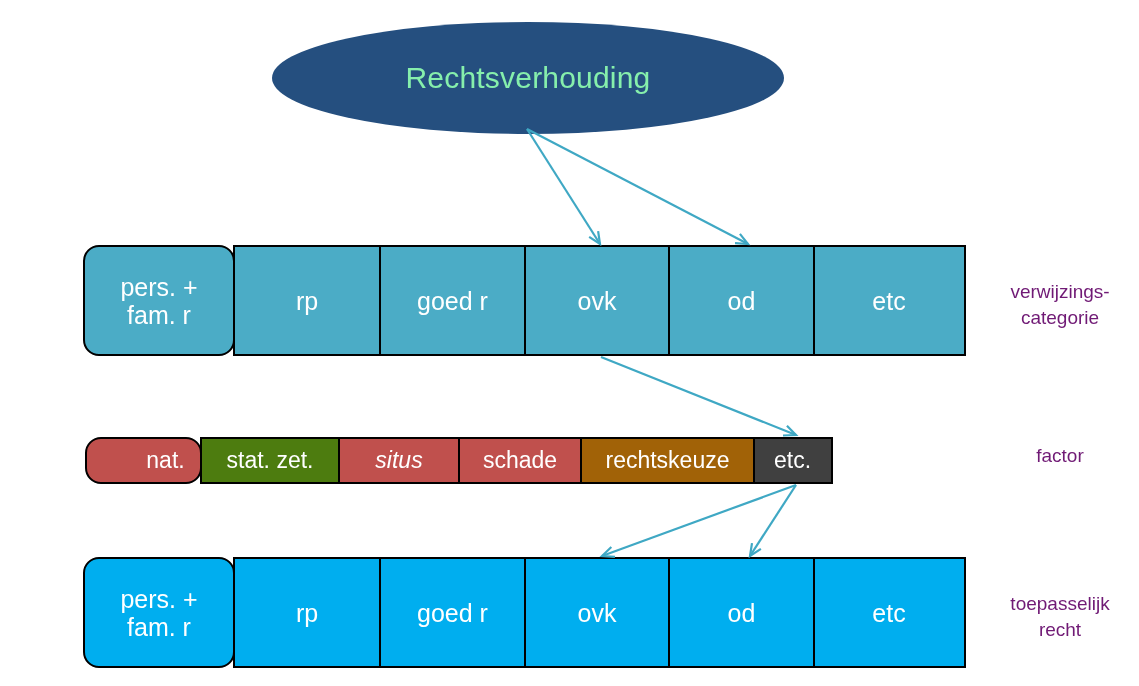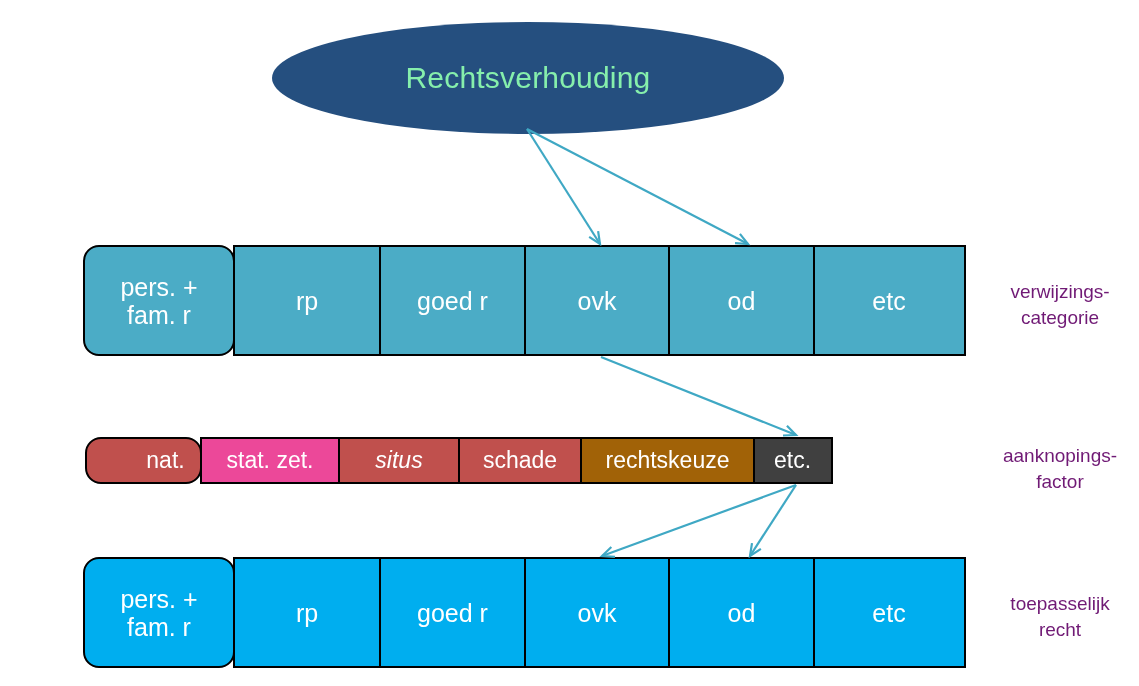--- a/index.html
+++ b/index.html
@@ -146,21 +146,21 @@
       </div>
     <div class="cell" style="width: 153px; background: rgb(75, 172, 198);">
         <span>etc</span>
       </div>
   </div>
 
   <div class="row" id="row-factor">
     <div class="cell" style="width: 117px; background: rgb(192, 80, 77); padding-left: 44px;">
         <span>nat.</span>
       </div>
-    <div class="cell" style="width: 141px; background: #ec4899;">
+    <div class="cell" style="width: 141px; background: #4d7c0f;">
         <span>stat. zet.</span>
       </div>
     <div class="cell italic" style="width: 122px; background: rgb(192, 80, 77);">
         <span>situs</span>
       </div>
     <div class="cell" style="width: 125px; background: rgb(192, 80, 77);">
         <span>schade</span>
       </div>
     <div class="cell" style="width: 175px; background: #a16207;">
         <span>rechtskeuze</span>
@@ -189,21 +189,20 @@
     <div class="cell" style="width: 153px; background: rgb(0, 174, 239);">
         <span>etc</span>
       </div>
   </div>
 
   <div class="side-label" id="label-category">
     <div>verwijzings-</div>
     <div>categorie</div>
   </div>
   <div class="side-label" id="label-factor">
-    <div>aanknopings-</div>
     <div>factor</div>
   </div>
   <div class="side-label" id="label-law">
     <div>toepasselijk</div>
     <div>recht</div>
   </div>
 
   <svg id="arrows" viewBox="0 0 1139 686" width="1139" height="686">
       <line x1="527" y1="129" x2="600" y2="244" stroke="#3FA8C4" stroke-width="2.2"></line>
       <path d="M 589.1631302404644 236.81931383398054 L 600 244 L 598.1138408372225 231.13755841169063" fill="none" stroke="#3FA8C4" stroke-width="2.2" stroke-linejoin="miter"></path>

